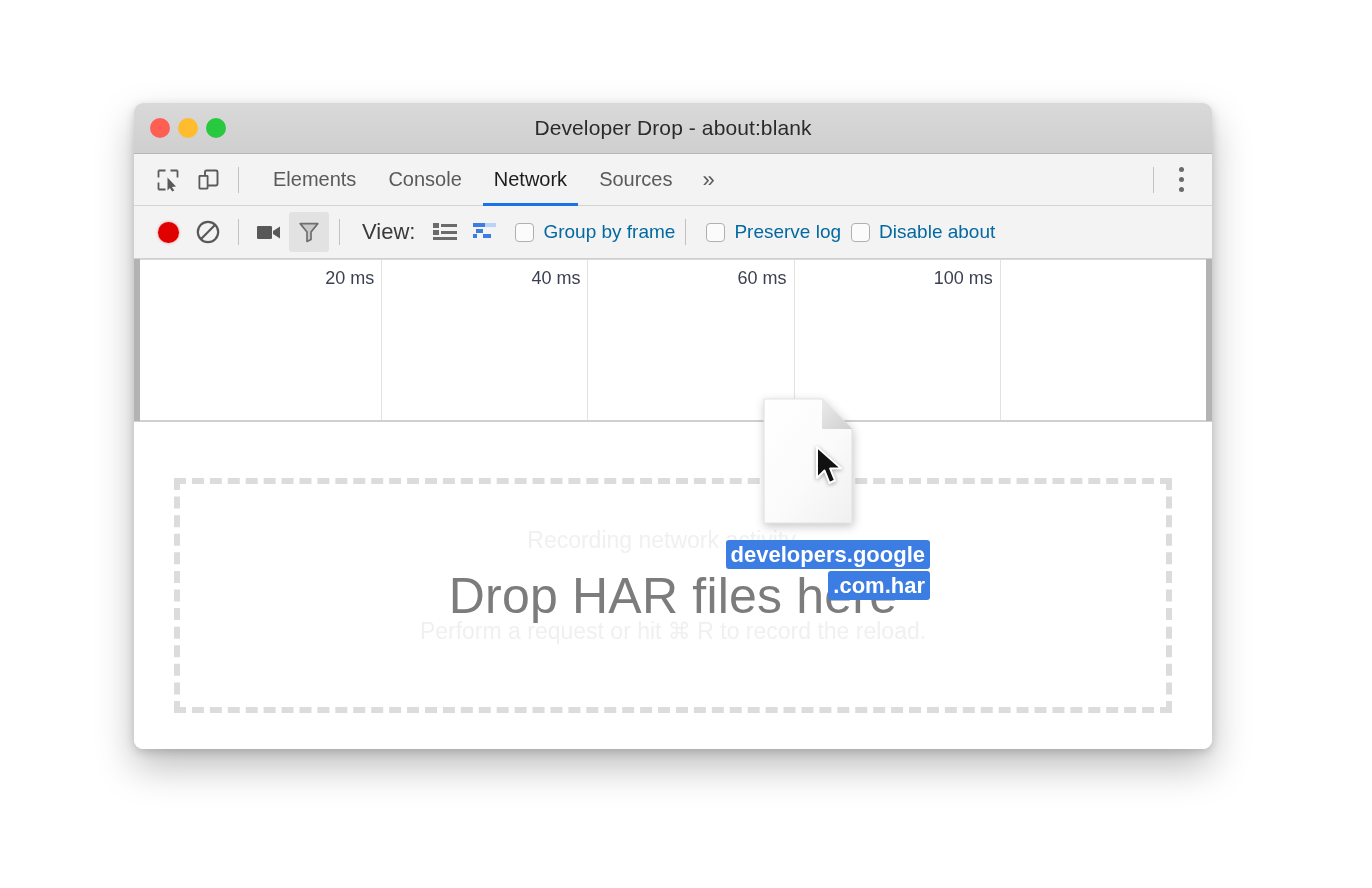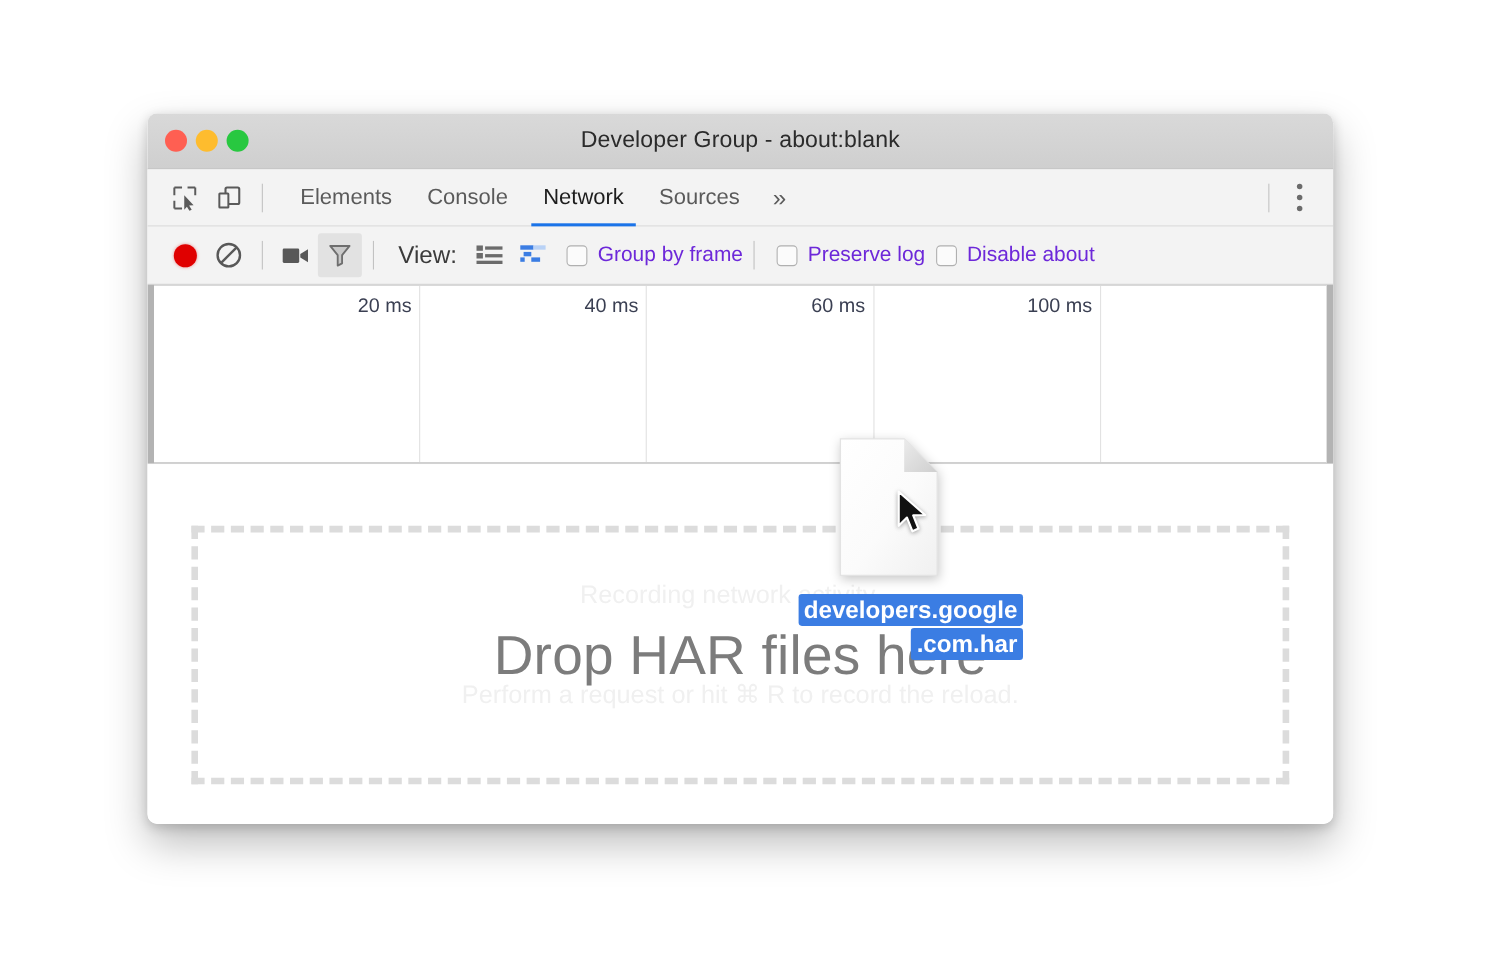--- a/index.html
+++ b/index.html
@@ -197,21 +197,21 @@
   }
   .check-group {
     display: flex;
     align-items: center;
     gap: 9px;
     margin-left: 10px;
     white-space: nowrap;
   }
   .check-label {
     font-size: 19px;
-    color: #6d28d9;
+    color: #0369a1;
     user-select: none;
   }
 
   
   .overview {
     position: relative;
     height: 162px;
     min-height: 162px;
     background: #ffffff;
     border-bottom: 1px solid #cfcfcf;
@@ -350,21 +350,21 @@
 <div id="stage">
 
   <div class="window">
 
     <div class="titlebar">
       <div class="traffic">
         <span class="light close"></span>
         <span class="light min"></span>
         <span class="light max"></span>
       </div>
-      <div class="title-text">Developer Group - about:blank</div>
+      <div class="title-text">Developer Drop - about:blank</div>
     </div>
 
     <div class="tabbar">
 
       <div class="tool-icon-btn">
         <svg width="24" height="24" viewBox="0 0 24 24">
           <path d="M2.5 2.5h7M2.5 2.5v7M21.5 2.5h-7M21.5 2.5v7M2.5 21.5h7M2.5 21.5v-7" fill="none" stroke="#5a5a5a" stroke-width="1.8"></path>
           <path d="M11.5 9.5 L20 18.5 L15.9 18.9 L18.3 22.6 L16.2 23.6 L13.9 20 L11.5 22.6 Z" fill="#5a5a5a"></path>
         </svg>
       </div>

